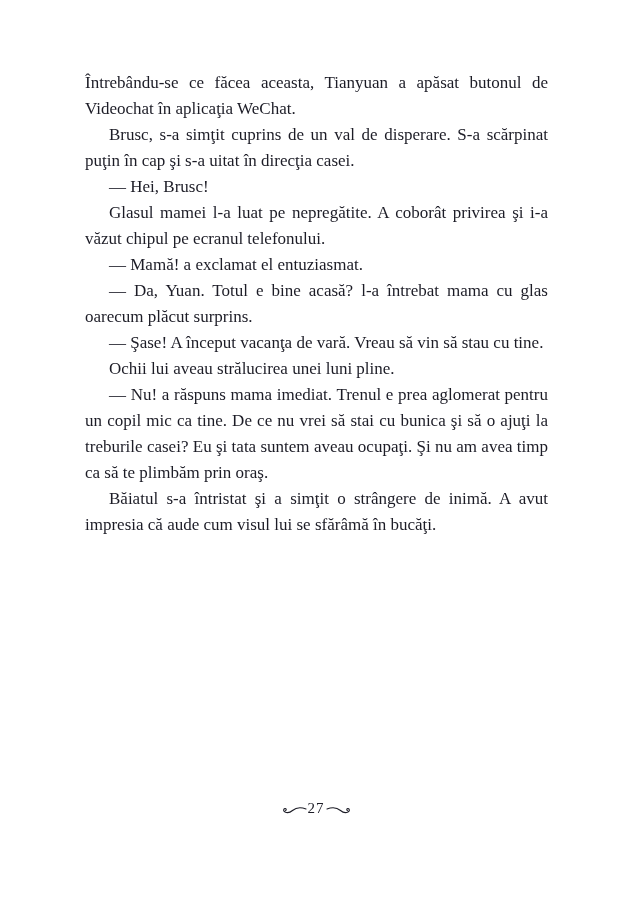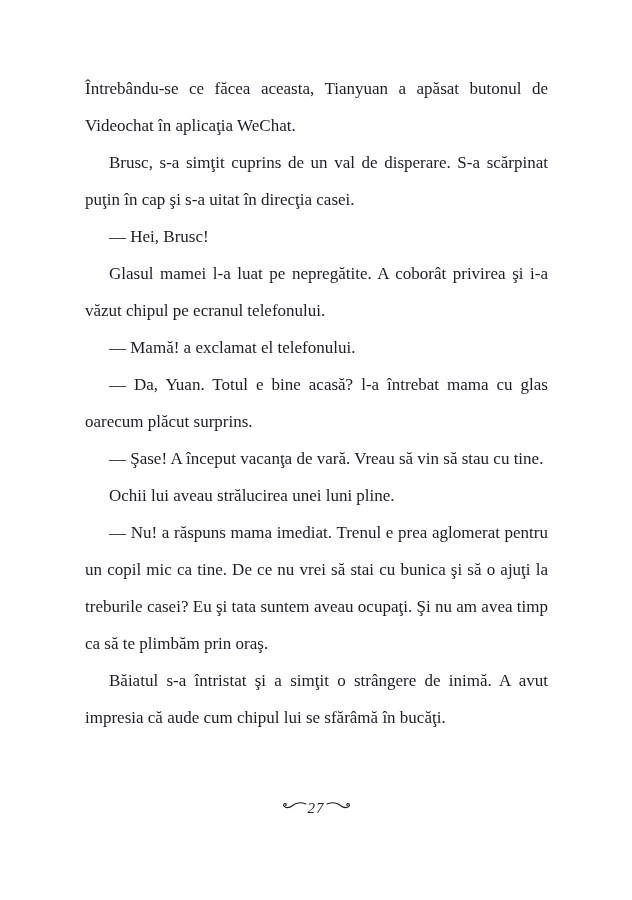--- a/index.html
+++ b/index.html
@@ -15,40 +15,39 @@
     overflow: hidden;
     font-family: "Liberation Serif", "DejaVu Serif", serif;
     color: #1c1c26;
   }
   .text-block {
     position: absolute;
     left: 85px;
     top: 70px;
     width: 463px;
     font-size: 17px;
-    line-height: 37px;
+    line-height: 26px;
     text-align: justify;
   }
   .para {
     margin: 0;
     text-indent: 0;
   }
   .para.indent {
     text-indent: 24px;
   }
   .footer {
     position: absolute;
     left: 0;
     top: 800px;
     width: 100%;
     display: flex;
     justify-content: center;
-    align-items: flex-start;
+    align-items: flex-end;
     gap: 1px;
-    font-style: italic;
   }
   .page-number {
     font-size: 15px;
     letter-spacing: 1px;
     color: #1c1c26;
   }
   .flourish {
     display: block;
     width: 26px;
     height: 12px;
@@ -64,26 +63,26 @@
 <body>
 
 <div class="page">
 
   <div class="text-block">
 
   <p class="para">Întrebându-se ce făcea aceasta, Tianyuan a apăsat butonul de Videochat în aplicaţia WeChat.</p>
       <p class="para indent">Brusc, s-a simţit cuprins de un val de disperare. S-a scărpinat puţin în cap şi s-a uitat în direcţia casei.</p>
       <p class="para indent">— Hei, Brusc!</p>
       <p class="para indent">Glasul mamei l-a luat pe nepregătite. A coborât privirea şi i-a văzut chipul pe ecranul telefonului.</p>
-      <p class="para indent">— Mamă! a exclamat el telefonului.</p>
+      <p class="para indent">— Mamă! a exclamat el entuziasmat.</p>
       <p class="para indent">— Da, Yuan. Totul e bine acasă? l-a întrebat mama cu glas oarecum plăcut surprins.</p>
       <p class="para indent">— Şase! A început vacanţa de vară. Vreau să vin să stau cu tine.</p>
       <p class="para indent">Ochii lui aveau strălucirea unei luni pline.</p>
       <p class="para indent">— Nu! a răspuns mama imediat. Trenul e prea aglomerat pentru un copil mic ca tine. De ce nu vrei să stai cu bunica şi să o ajuţi la treburile casei? Eu şi tata suntem aveau ocupaţi. Şi nu am avea timp ca să te plimbăm prin oraş.</p>
-      <p class="para indent">Băiatul s-a întristat şi a simţit o strângere de inimă. A avut impresia că aude cum chipul lui se sfărâmă în bucăţi.</p>
+      <p class="para indent">Băiatul s-a întristat şi a simţit o strângere de inimă. A avut impresia că aude cum visul lui se sfărâmă în bucăţi.</p>
     </div>
 
   <div class="footer">
     <svg class="flourish" viewBox="0 0 26 12" aria-hidden="true">
       <path d="M25 4 C20 2 15 2.5 11.5 5.5 C9.5 7.2 6.5 8.2 4 7 C2.2 6.1 2.2 4 3.8 3.6 C5.2 3.3 5.8 5 4.6 5.6"></path>
     </svg>
     <span class="page-number">27</span>
     <svg class="flourish" viewBox="0 0 26 12" aria-hidden="true">
       <path d="M1 4 C6 2 11 2.5 14.5 5.5 C16.5 7.2 19.5 8.2 22 7 C23.8 6.1 23.8 4 22.2 3.6 C20.8 3.3 20.2 5 21.4 5.6"></path>
     </svg>

